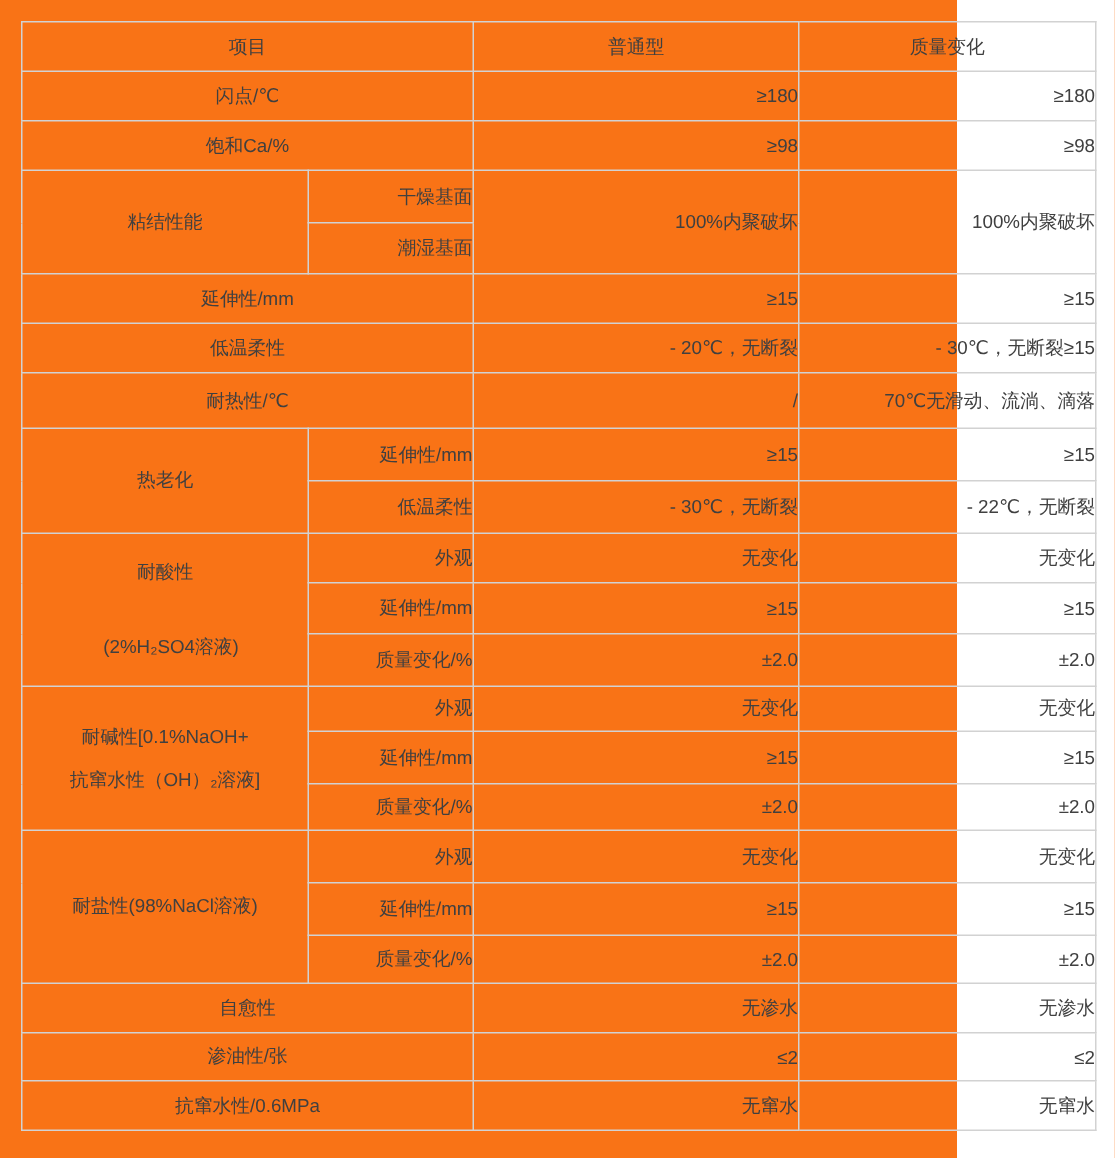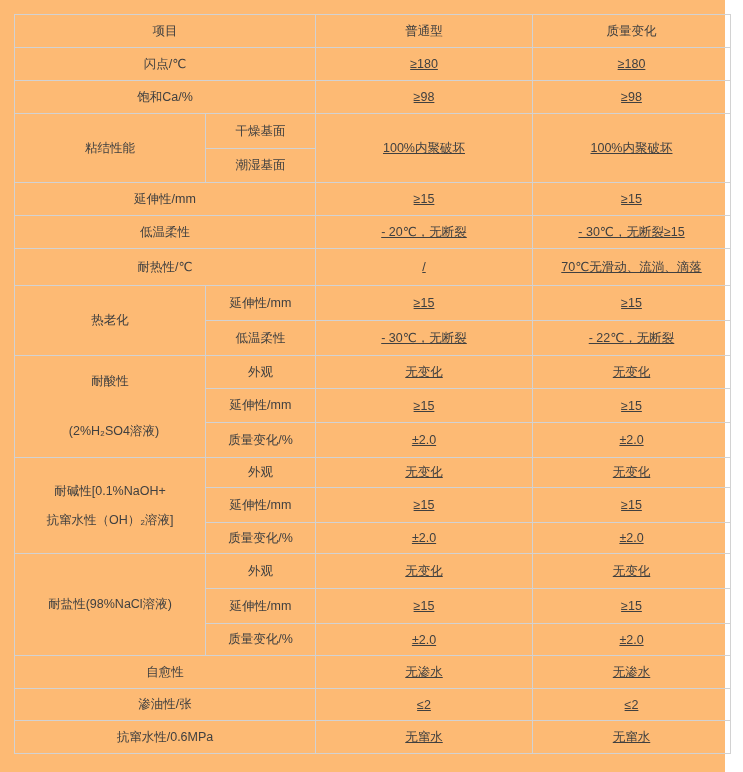--- a/index.html
+++ b/index.html
@@ -2,23 +2,23 @@
 <html><head>
 <meta charset="utf-8">
 <style>
   html, body {
     margin: 0;
     padding: 0;
     background: #ffffff;
   }
   .page {
     position: relative;
-    width: 725px;
+    width: 638px;
     height: 772px;
-    background: #fdba74;
+    background: #f97316;
     font-family: "Liberation Sans", "DejaVu Sans", sans-serif;
     color: #404040;
   }
   table.spec {
     position: absolute;
     left: 14px;
     top: 14px;
     width: 716px;
     border-collapse: collapse;
     table-layout: fixed;
@@ -34,26 +34,25 @@
     white-space: nowrap;
   }
   td.hdr {
     text-align: center;
   }
   td.lbl {
     text-align: center;
     padding-left: 28px;
   }
   td.sub {
-    text-align: center;
+    text-align: right;
     padding-left: 15px;
   }
   td.val {
-    text-align: center;
-    text-decoration: underline;
+    text-align: right;
   }
   .ml-line {
     line-height: 29px;
     white-space: nowrap;
   }
   .ml-line.indent {
     padding-left: 8px;
     margin-top: 21px;
   }
 </style>

